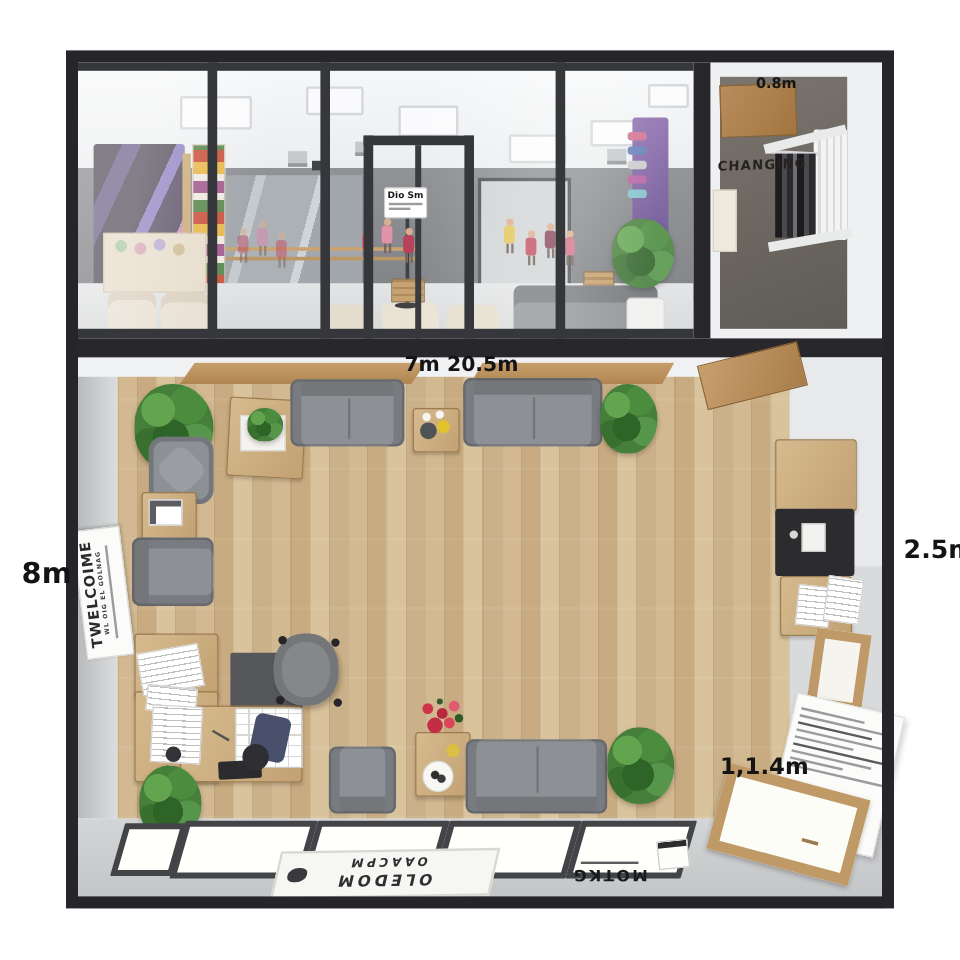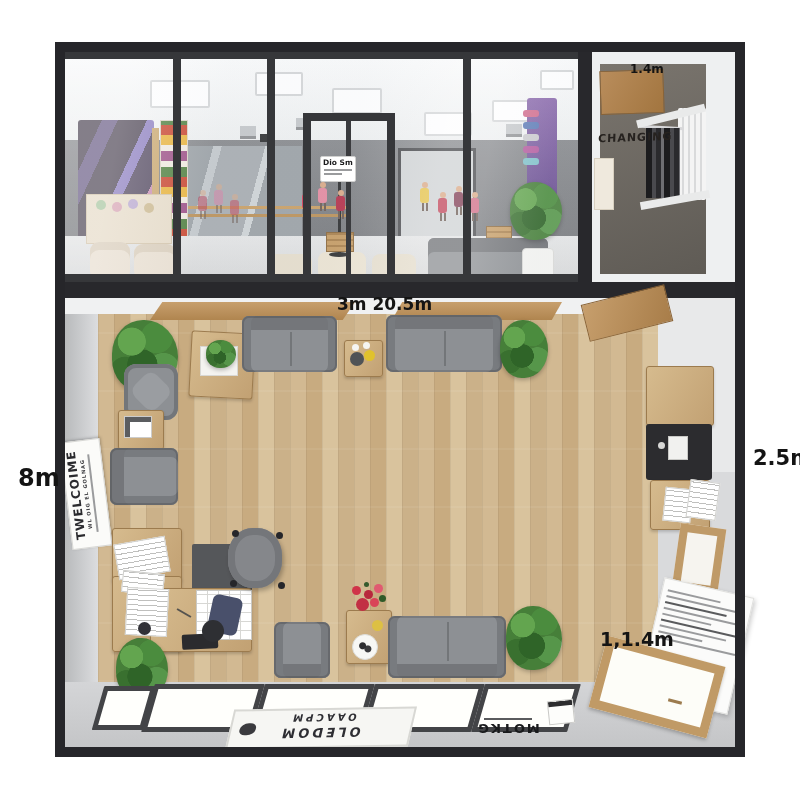--- a/index.html
+++ b/index.html
@@ -122,21 +122,21 @@
 
   <div class="a mull" style="left:578px;top:52px;width:14px;height:230px;background:#28282c;"></div>
   <div class="a" style="left:600px;top:64px;width:106px;height:210px;background:linear-gradient(160deg,#7a756e,#5f5b55);"></div>
   <div class="a" style="left:600px;top:70px;width:62px;height:42px;background:linear-gradient(120deg,#b98d5c,#a2753f);transform:rotate(-2deg);border:1px solid #8a6336;"></div>
   <div class="a" style="left:594px;top:158px;width:18px;height:50px;background:#efe9dd;border:1px solid #d8d0c0;"></div>
   <div class="a" style="left:678px;top:108px;width:28px;height:92px;border-radius:2px;background:repeating-linear-gradient(90deg,#f4f4f4 0 4px,#d9dadb 4px 6px);"></div>
   <div class="a" style="left:640px;top:126px;width:44px;height:3px;background:#d8d8da;transform:rotate(3deg);"></div>
   <div class="a" style="left:646px;top:128px;width:34px;height:70px;background:repeating-linear-gradient(90deg,#1c1c1e 0 6px,#4a4a4e 6px 10px,#2a2a2d 10px 15px,#6e6e72 15px 18px);"></div>
   <div class="a" style="left:636px;top:112px;width:70px;height:8px;background:#e9eaea;transform:rotate(-14deg);"></div>
   <div class="a" style="left:640px;top:196px;width:70px;height:8px;background:#e9eaea;transform:rotate(-10deg);"></div>
-  <div class="dim" style="left:630px;top:62px;font-size:12px;">1.4m</div>
+  <div class="dim" style="left:630px;top:62px;font-size:12px;">0.8m</div>
   <div class="dim" style="left:598px;top:131px;font-size:11px;letter-spacing:1px;color:#26221f;transform:rotate(-2deg) skewX(-4deg);">CHANGING</div>
 
   <div class="a" style="left:65px;top:282px;width:672px;height:16px;background:#28282c;"></div>
 
   <div class="a" style="left:65px;top:298px;width:672px;height:16px;background:#f0f1f2;"></div>
   <div class="a" style="left:65px;top:314px;width:33px;height:368px;background:linear-gradient(90deg,#b8babc,#dcdddf);"></div>
   <div class="a" style="left:655px;top:298px;width:82px;height:174px;background:#e8e9ea;"></div>
   <div class="a" style="left:645px;top:472px;width:92px;height:212px;background:#d9dadc;"></div>
   <div class="a" style="left:65px;top:682px;width:672px;height:75px;background:linear-gradient(#d4d5d7,#c2c3c5);"></div>
 
@@ -249,18 +249,18 @@
     <div class="a" style="left:8px;top:12px;width:16px;height:12px;background:#3a3a3e;border-radius:50% 40% 50% 40%;"></div>
   </div>
   <div class="a" style="left:466px;top:704px;width:84px;height:32px;transform:rotate(180deg);text-align:center;">
     <div style="font-size:13px;font-weight:700;letter-spacing:2px;color:#191a1c;">MOTKG</div>
     <div class="tline" style="margin:1px 18px;background:#5a5b5d;"></div>
   </div>
   <div class="a" style="left:548px;top:700px;width:24px;height:22px;background:#fdfdfb;border:1px solid #c9c9c6;transform:rotate(-6deg);box-shadow:inset 0 5px 0 #2c2c2e;"></div>
 
   <div class="a" style="left:55px;top:42px;width:690px;height:715px;border:10px solid #26262a;box-sizing:border-box;"></div>
 
-  <div class="dim" style="left:337px;top:294px;font-size:17px;z-index:60;">3m 20.5m</div>
+  <div class="dim" style="left:337px;top:294px;font-size:17px;z-index:60;">7m 20.5m</div>
   <div class="dim" style="left:18px;top:464px;font-size:24px;z-index:60;">8m</div>
   <div class="dim" style="left:753px;top:446px;font-size:21px;z-index:60;">2.5m</div>
   <div class="dim" style="left:600px;top:628px;font-size:19px;z-index:60;">1,1.4m</div>
 
 </div>
 
 </body></html>

